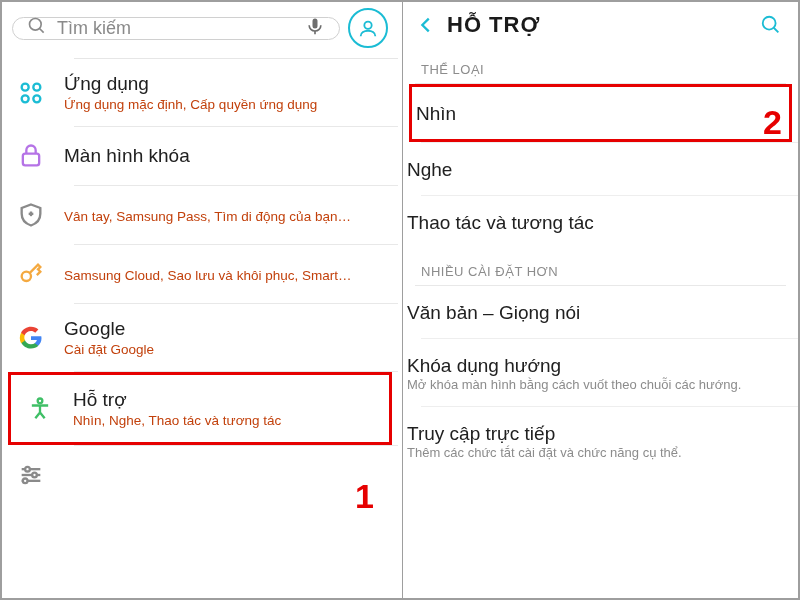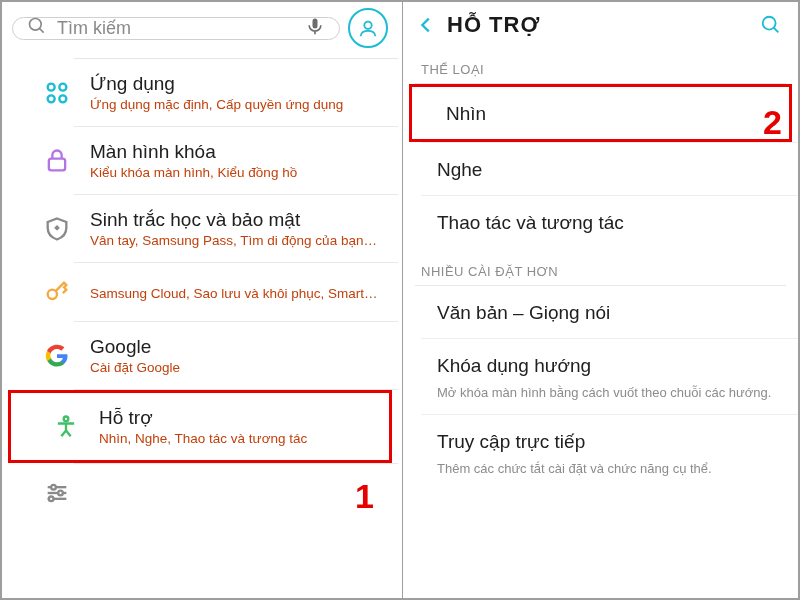--- a/index.html
+++ b/index.html
@@ -48,21 +48,20 @@
   }
   .settings-list { padding: 0 0 0 0; }
   .settings-list hr.top-div {
     border: none; border-top: 1px solid #e6e6e6;
     margin: 0 0 0 72px;
   }
   .settings-item {
     display: flex; align-items: center;
     padding: 14px 12px 14px 14px;
     gap: 18px;
-    margin-left: 26px;
   }
   .settings-item + .settings-item,
   hr.sep { border-top: 1px solid #eee; }
   hr.sep { border:none; border-top:1px solid #e8e8e8; margin-left:72px; }
   .settings-icon {
     width: 30px; height: 30px;
     display:flex;align-items:center;justify-content:center;
     flex-shrink: 0;
   }
   .settings-icon svg { width: 28px; height: 28px; }
@@ -90,24 +89,24 @@
   .back-btn { color:#1bbcd4; width:26px; display:flex;align-items:center;justify-content:center;}
   .r-title { font-size: 22px; font-weight: bold; color:#1a1a1a; letter-spacing:1px; flex:1; }
   .r-search-btn { color:#1bbcd4; width:26px; display:flex;align-items:center;justify-content:center;}
   .r-section-label {
     font-size: 13px; color:#8c8c8c;
     padding: 16px 6px 4px 18px;
     letter-spacing:.5px;
   }
   .r-section-line { border:none; border-top:1px solid #e8e8e8; margin: 2px 12px 0 12px;}
   .r-item {
-    padding: 16px 18px 14px 34px;
+    padding: 16px 18px 14px 4px;
   }
   .r-item .t { font-size: 19px; color:#202020; }
-  .r-item .s { font-size: 13px; color:#8c8c8c; margin-top:8px; }
+  .r-item .s { font-size: 13px; color:#8c8c8c; margin-top:0; }
   .r-div { border:none; border-top:1px solid #eee; margin-left:18px; }
   .highlight-2-wrap { margin: 0 6px; }
   .highlight-2 {
     border: 3px solid #e60000;
   }
   .badge-2 { right: 18px; top: 103px; }
 </style>
 </head>
 <body>
 
@@ -160,35 +159,33 @@
 
     <div class="settings-item">
       <span class="settings-icon">
         <svg viewBox="0 0 24 24" fill="none" stroke="#b573e6" stroke-width="2">
             <rect x="5" y="10" width="14" height="10" rx="2"></rect>
             <path d="M8 10V7a4 4 0 0 1 8 0v3"></path>
           </svg>
       </span>
       <div class="settings-text">
         <div class="title">Màn hình khóa</div>
-        <div class="sub">Kiểu khóa màn hình, Kiểu đồng hồ</div>
       </div>
     </div>
     <hr class="sep">
 
     <div class="settings-item">
       <span class="settings-icon">
         <svg viewBox="0 0 24 24" fill="none" stroke="#8a8a8a" stroke-width="2">
             <path d="M12 3l8 3v5c0 5-3.5 8.5-8 10-4.5-1.5-8-5-8-10V6l8-3z"></path>
             <line x1="12" y1="9" x2="12" y2="13"></line>
             <line x1="10" y1="11" x2="14" y2="11"></line>
           </svg>
       </span>
       <div class="settings-text">
-        <div class="title">Sinh trắc học và bảo mật</div>
         <div class="sub">Vân tay, Samsung Pass, Tìm di động của bạn, ...</div>
       </div>
     </div>
     <hr class="sep">
 
     <div class="settings-item">
       <span class="settings-icon">
         <svg viewBox="0 0 24 24" fill="none" stroke="#f4a940" stroke-width="2">
             <circle cx="8" cy="14" r="4"></circle>
             <path d="M11 11l7-7 2 2-2 2 2 2-3 3"></path>

